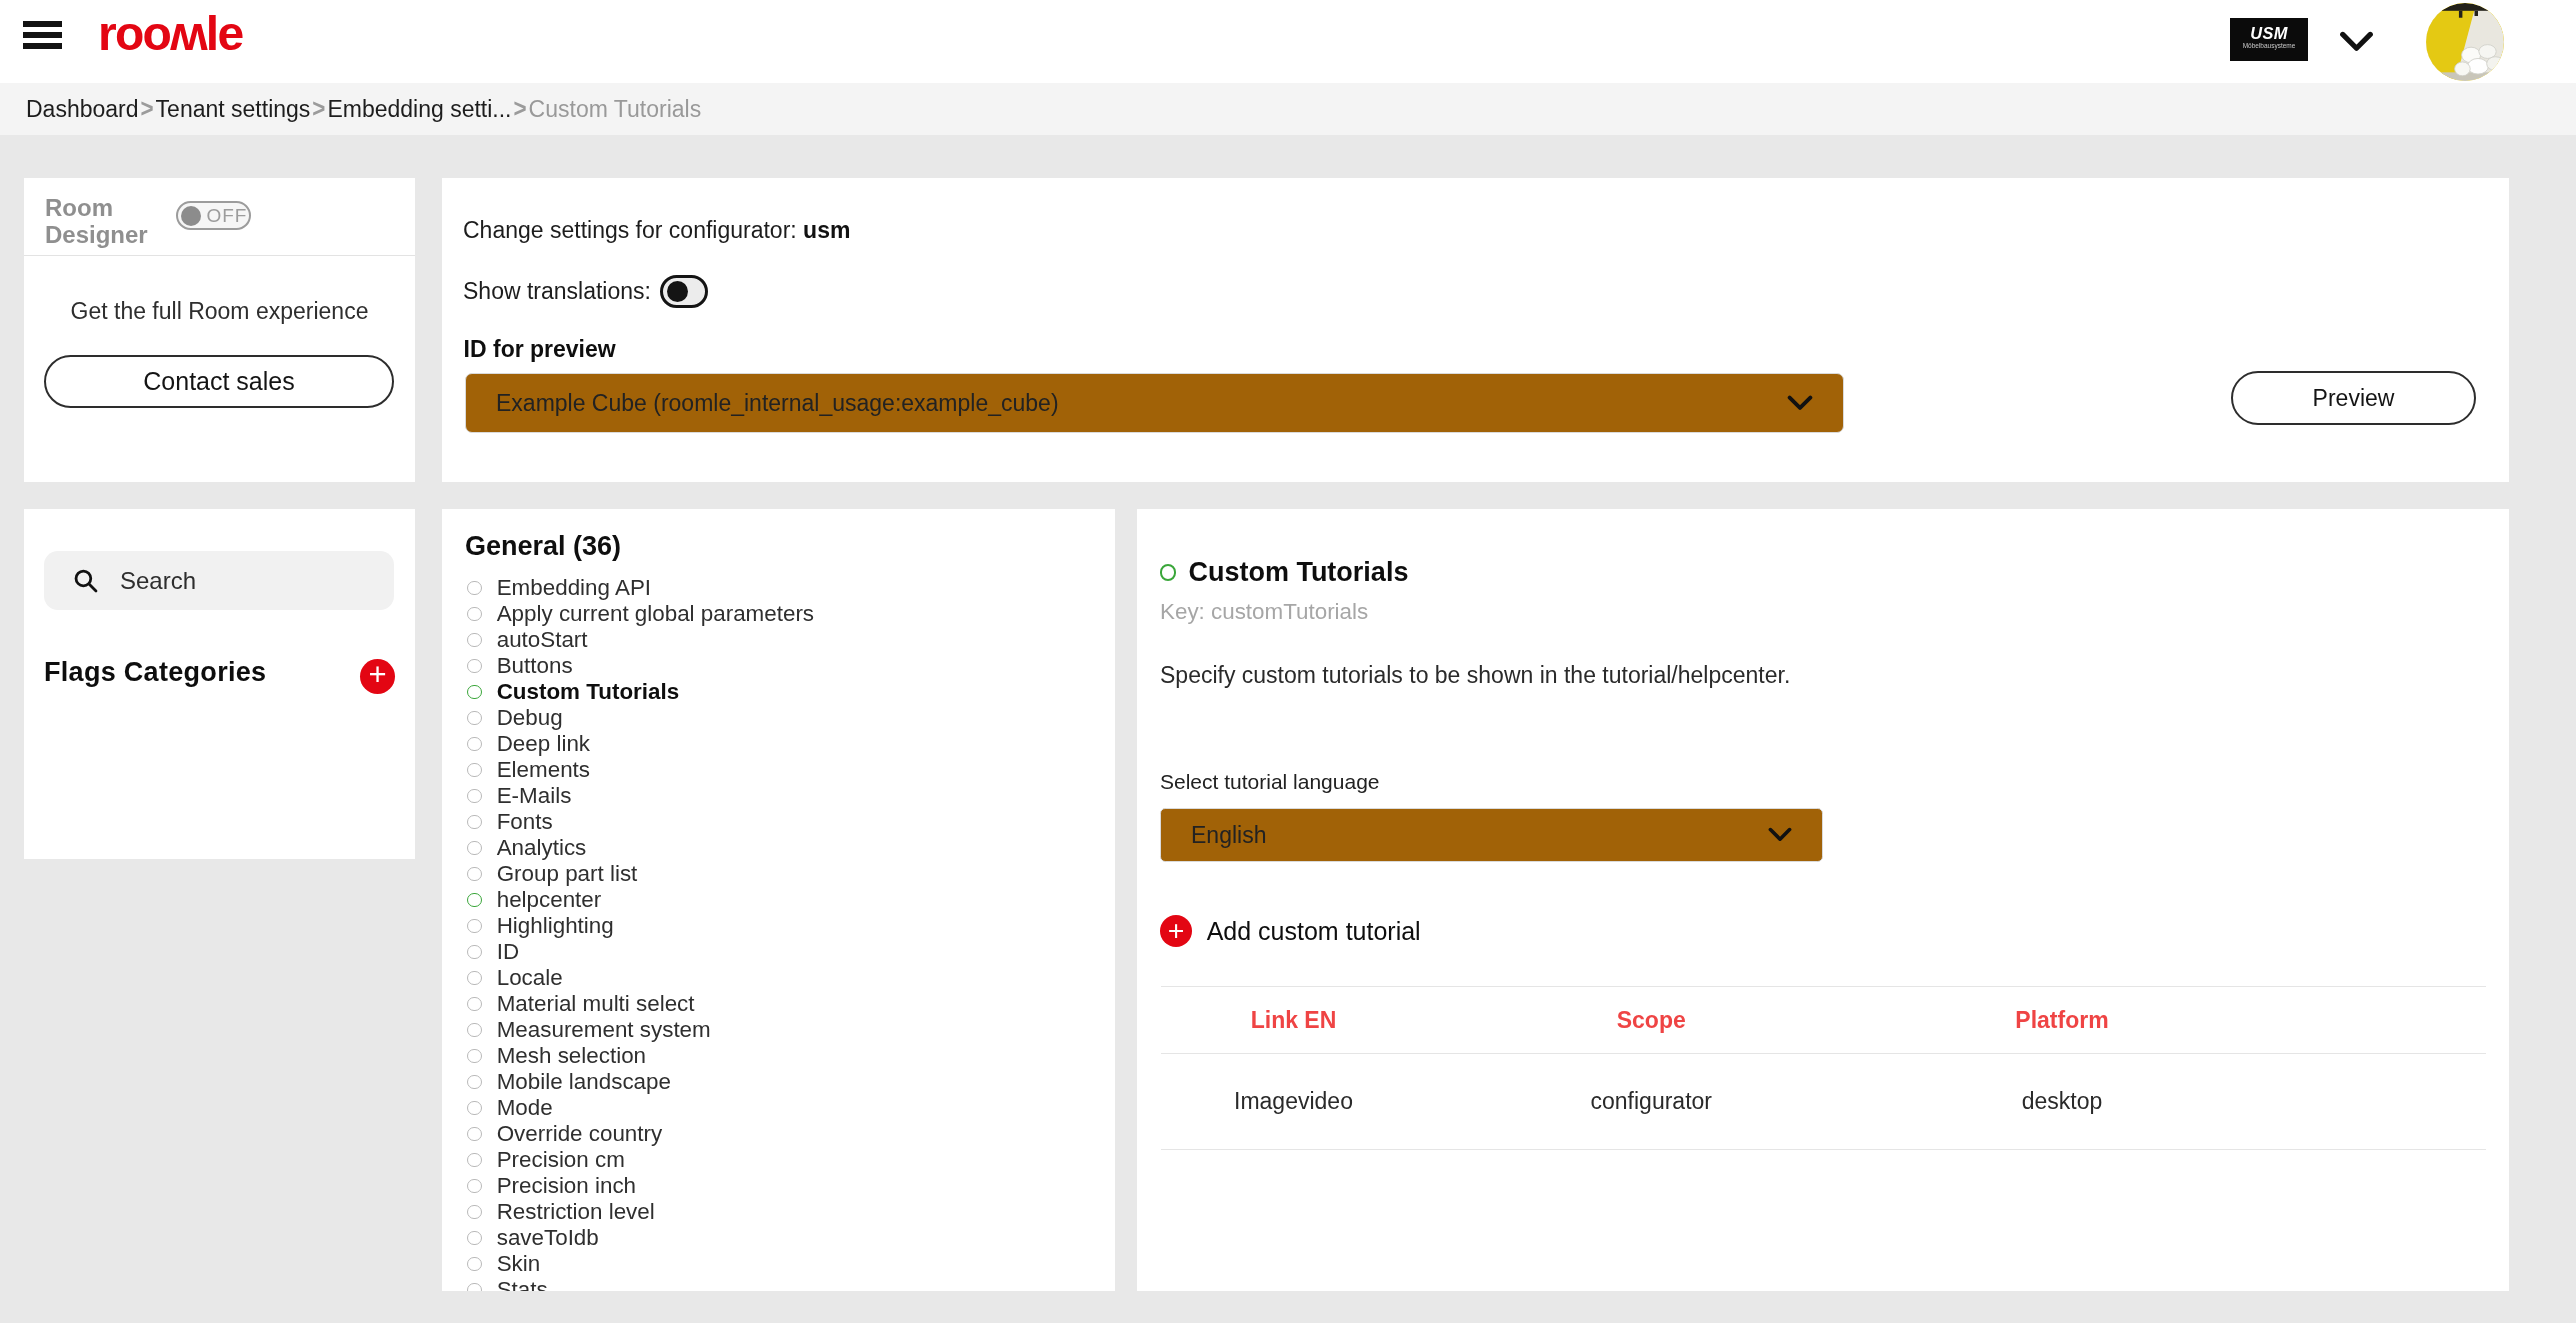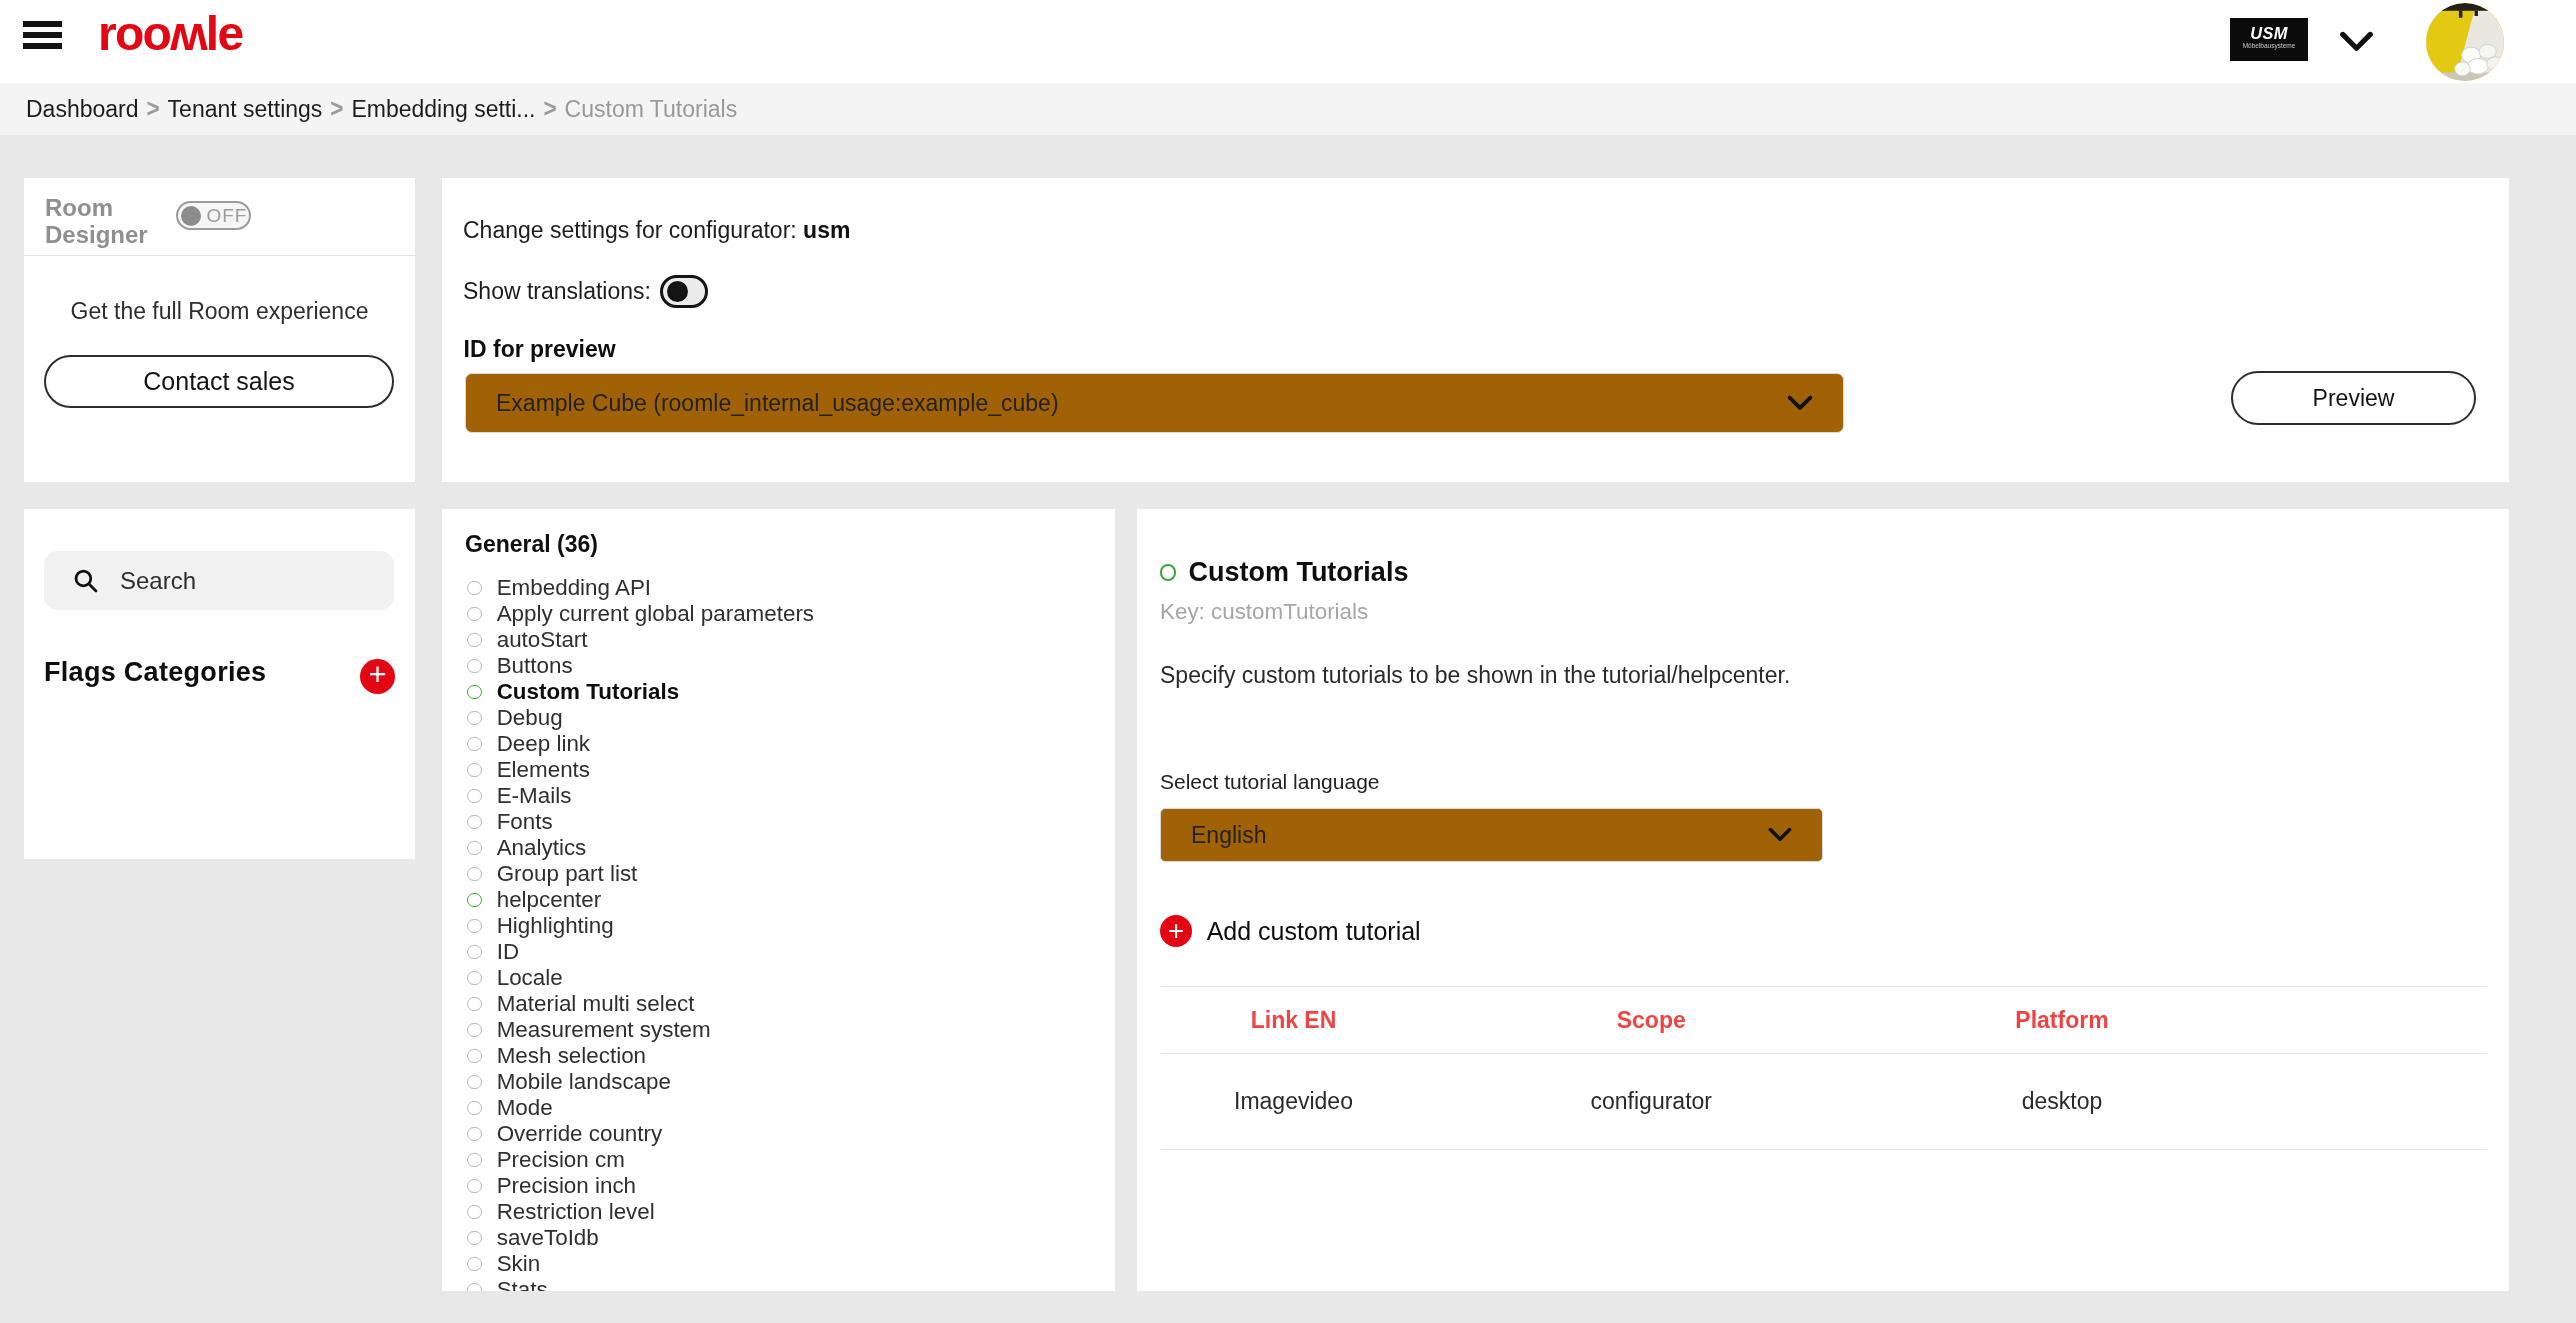--- a/index.html
+++ b/index.html
@@ -13,21 +13,21 @@
   .hamburger span:nth-child(2){top:11.2px;}
   .hamburger span:nth-child(3){top:22.4px;}
   .logo{position:absolute;left:98px;top:8.6px;font-size:48px;font-weight:800;color:#e30613;letter-spacing:-1.7px;line-height:50px;}
   .tenant-badge{position:absolute;left:2230px;top:18px;width:78px;height:43px;background:#0b0b0b;color:#fff;text-align:center;cursor:pointer;}
   .tenant-title{font-size:16.4px;font-style:italic;font-weight:700;margin-top:7px;letter-spacing:0.4px;line-height:17px;}
   .tenant-sub{font-size:6.5px;color:#c9c9c9;line-height:7.8px;}
   .header-caret{position:absolute;left:2339px;top:31px;cursor:pointer;}
   .avatar{position:absolute;left:2426px;top:2.6px;width:78px;height:78px;border-radius:50%;overflow:hidden;cursor:pointer;background:#e4c918;}
 
   
-  .breadcrumb{position:absolute;left:0;top:83px;width:2576px;height:52px;background:#f4f4f4;display:flex;align-items:center;padding-left:26px;box-sizing:border-box;gap:8px;font-size:23px;color:#1d1d1d;}
+  .breadcrumb{position:absolute;left:0;top:83px;width:2576px;height:52px;background:#f4f4f4;display:flex;align-items:center;padding-left:26px;box-sizing:border-box;gap:2px;font-size:23px;color:#1d1d1d;}
   .crumb{cursor:pointer;white-space:nowrap;}
   .crumb.muted{color:#999;cursor:default;}
   .crumb-sep{color:#9b9b9b;font-size:22.4px;font-weight:600;transform:scaleY(1.15);}
 
   
   .panel{position:absolute;background:#ffffff;}
   #p-room{left:24px;top:178px;width:391px;height:304px;}
   #p-main{left:442px;top:178px;width:2067px;height:304px;}
   #p-search{left:24px;top:509px;width:391px;height:350px;}
   #p-list{left:442px;top:509px;width:673px;height:782px;overflow:hidden;}
@@ -57,21 +57,21 @@
 
   
   .search-box{position:absolute;left:20px;top:42px;width:350px;height:59px;background:#f1f1f1;border-radius:14px;display:flex;align-items:center;padding-left:29px;gap:19px;box-sizing:border-box;}
   .search-box input{border:none;background:transparent;outline:none;font-size:24px;color:#2e2e2e;font-family:inherit;width:242px;}
   .search-box input::placeholder{color:#2e2e2e;opacity:1;}
   .flags-title{position:absolute;left:20px;top:148px;font-size:27px;font-weight:800;color:#0e0e0e;letter-spacing:0.3px;}
   .red-plus{width:35px;height:35px;border-radius:50%;background:#e30613;color:#fff;display:flex;align-items:center;justify-content:center;font-size:31px;font-weight:300;cursor:pointer;line-height:0;padding-bottom:2.6px;box-sizing:border-box;}
   .flags-add{position:absolute;left:336px;top:150px;}
 
   
-  .list-title{position:absolute;left:23px;top:22.4px;font-size:23px;font-weight:700;color:#0f0f0f;text-align:right;}
+  .list-title{position:absolute;left:23px;top:22.4px;font-size:27px;font-weight:700;color:#0f0f0f;text-align:right;}
   .settings-items{position:absolute;left:25px;top:66px;right:8.6px;}
   .setting-item{height:26px;display:flex;align-items:center;gap:15px;cursor:pointer;}
   .radio{width:14.7px;height:14.7px;border:1.7px solid #b9b9b9;border-radius:50%;box-sizing:border-box;flex:0 0 auto;}
   .setting-item.selected .radio,.setting-item.active .radio{border-color:#3aa63a;}
   .ilabel{font-size:22.4px;color:#2f2f2f;white-space:nowrap;line-height:1;}
   .setting-item.selected .ilabel{font-weight:700;color:#0e0e0e;}
 
   
   .dt-head{position:absolute;left:23px;top:48px;display:flex;align-items:center;gap:12px;}
   .dt-ring{width:16.4px;height:16.4px;border:2.6px solid #3aa63a;border-radius:50%;box-sizing:border-box;}

